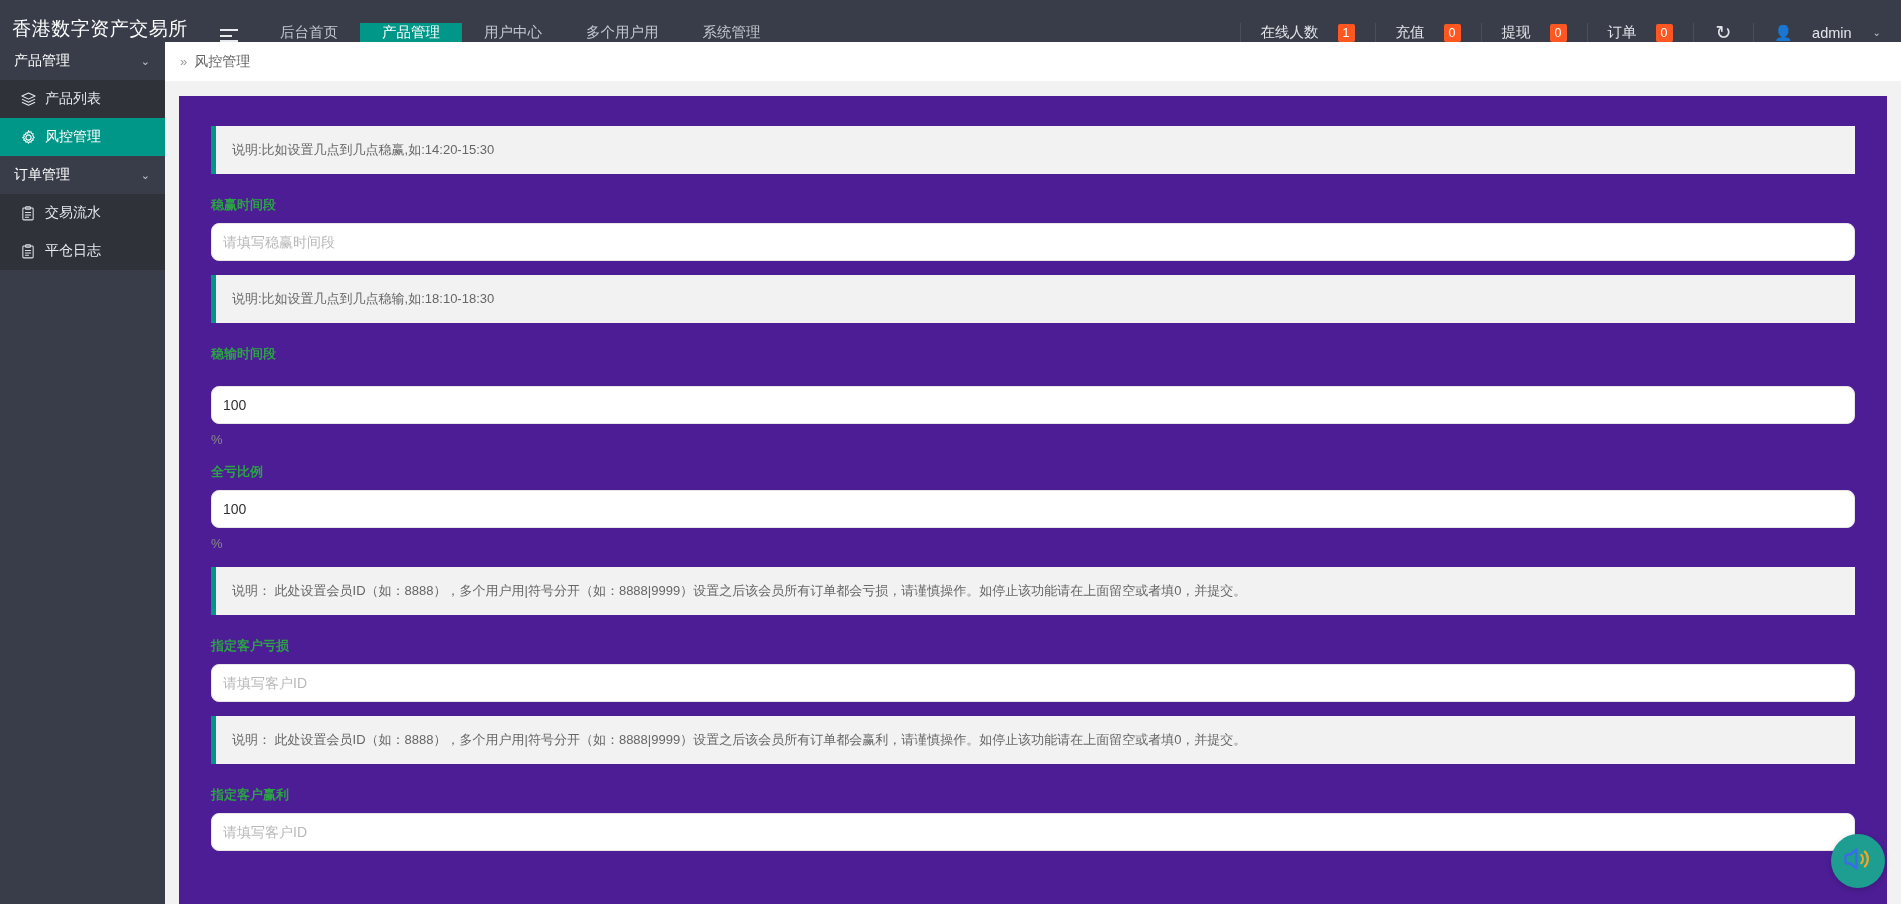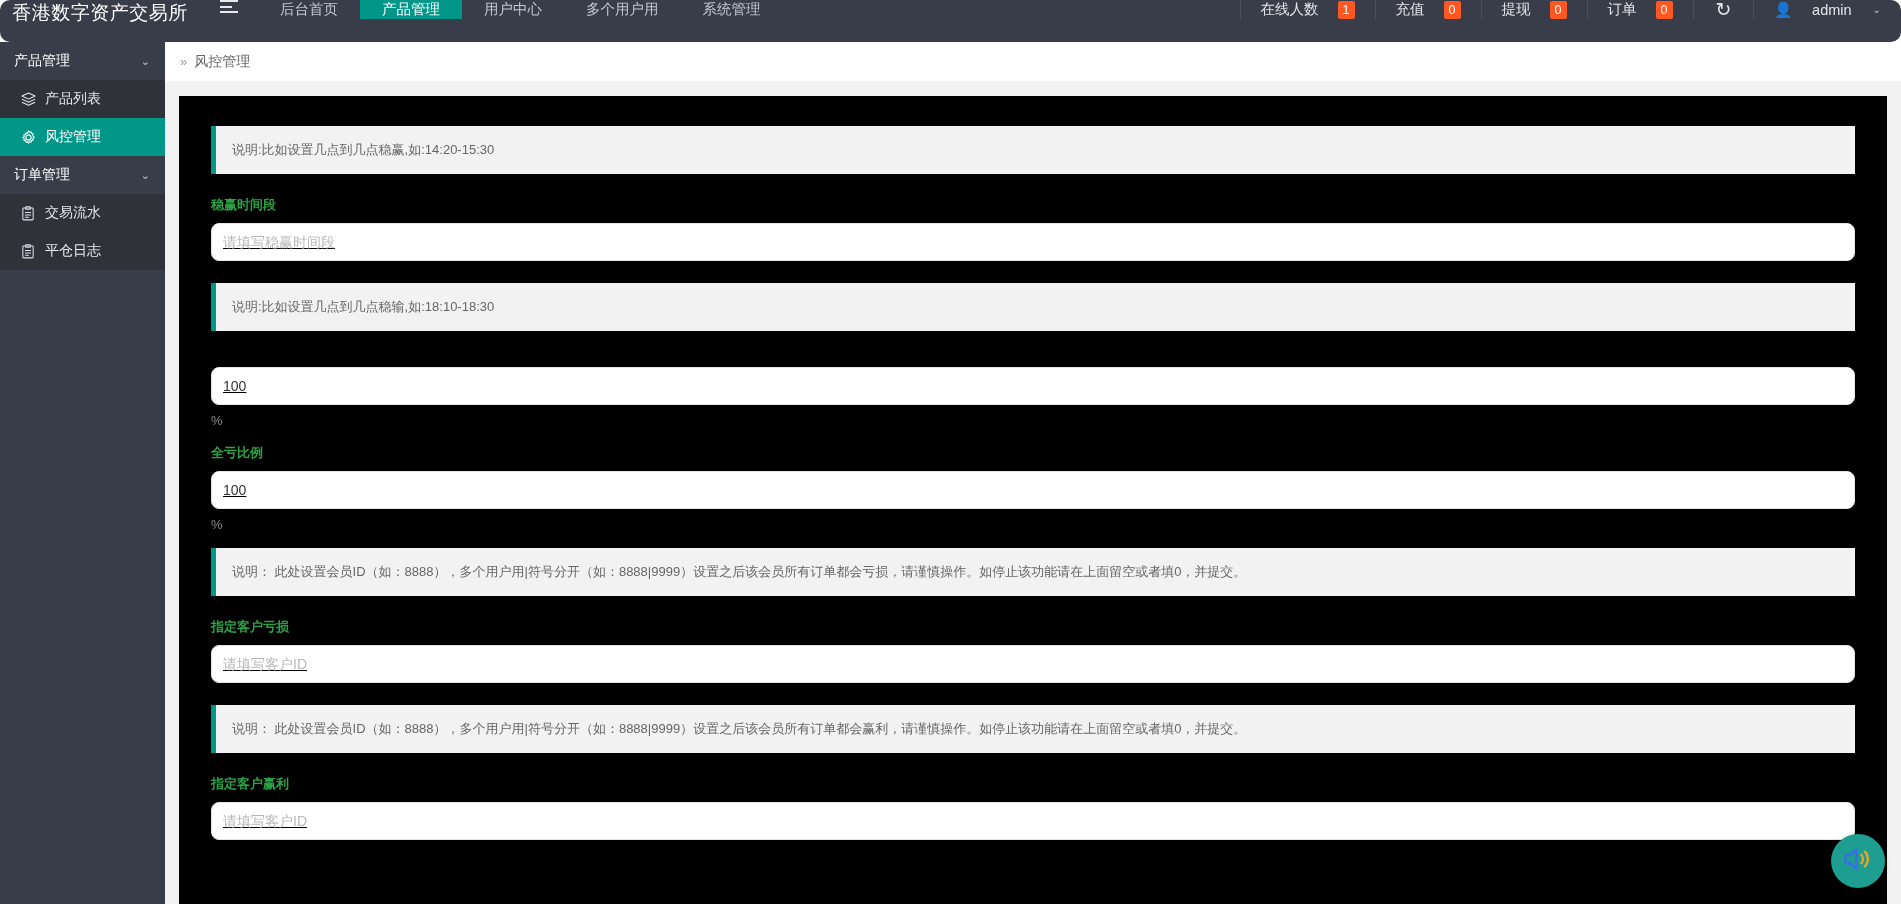--- a/index.html
+++ b/index.html
@@ -8,24 +8,23 @@
     font-family: "Liberation Sans", "DejaVu Sans", sans-serif;
     background: #ffffff;
     overflow: hidden;
   }
 
   
   .topbar {
     position: absolute; top: 0; left: 0;
     width: 1901px; height: 42px;
     background: #393D49;
-    display: flex; align-items: flex-start;
+    display: flex; align-items: flex-end;
     color: #ffffff;
     z-index: 40;
-    border-radius: 10px;
   }
   .brand {
     width: 200px; flex: 0 0 200px;
     display: flex; align-items: center; justify-content: center;
     font-size: 19px; letter-spacing: .5px;
     color: #ffffff; white-space: nowrap;
   }
   .nav-divider { width: 1px; background: #4b4f5c; }
   .nav-item {
     display: flex; align-items: center; justify-content: center;
@@ -94,34 +93,34 @@
 
   
   .content {
     position: absolute; top: 82px; left: 165px;
     width: 1736px; height: 822px;
     background: #F2F2F2;
     padding: 14px 14px 0 14px;
     overflow: hidden;
   }
   .card {
-    background: #000000; width: 100%; height: 100%;
+    background: #4c1d95; width: 100%; height: 100%;
     padding: 30px 32px 0 32px;
     overflow: hidden;
   }
 
   .note {
     background: #F2F2F2;
     border-left: 5px solid #009688;
     padding: 14px 16px;
     font-size: 13px; color: #666;
     line-height: 20px;
     margin-bottom: 22px;
   }
-  .field { margin-bottom: 8px; text-decoration: underline; }
+  .field { margin-bottom: 0; }
   .flabel {
     color: #2BA245; font-size: 13px; font-weight: bold;
     display: block; margin-bottom: 9px;
   }
   .finput {
     display: block; width: 100%; height: 38px;
     border: 1px solid #e6e6e6; background: #fff;
     padding: 0 11px; font-size: 14px; color: #333;
     font-family: "Liberation Sans", "DejaVu Sans", sans-serif;
     outline: none; border-radius: 8px;
@@ -258,20 +257,21 @@
 
     <div class="field">
       <label class="flabel">稳赢时间段</label>
       <input class="finput" type="text" placeholder="请填写稳赢时间段" style="">
     </div>
     <div class="gap"></div>
 
     <div class="note">说明:比如设置几点到几点稳输,如:18:10-18:30</div>
 
     <div class="field">
+      <label class="flabel">稳输时间段</label>
     </div>
     <div class="gap"></div>
 
     <div class="field">
       <input class="finput" type="text" value="100" style="">
       <span class="unit">%</span>
     </div>
 
     <div class="field">
       <label class="flabel">全亏比例</label>

